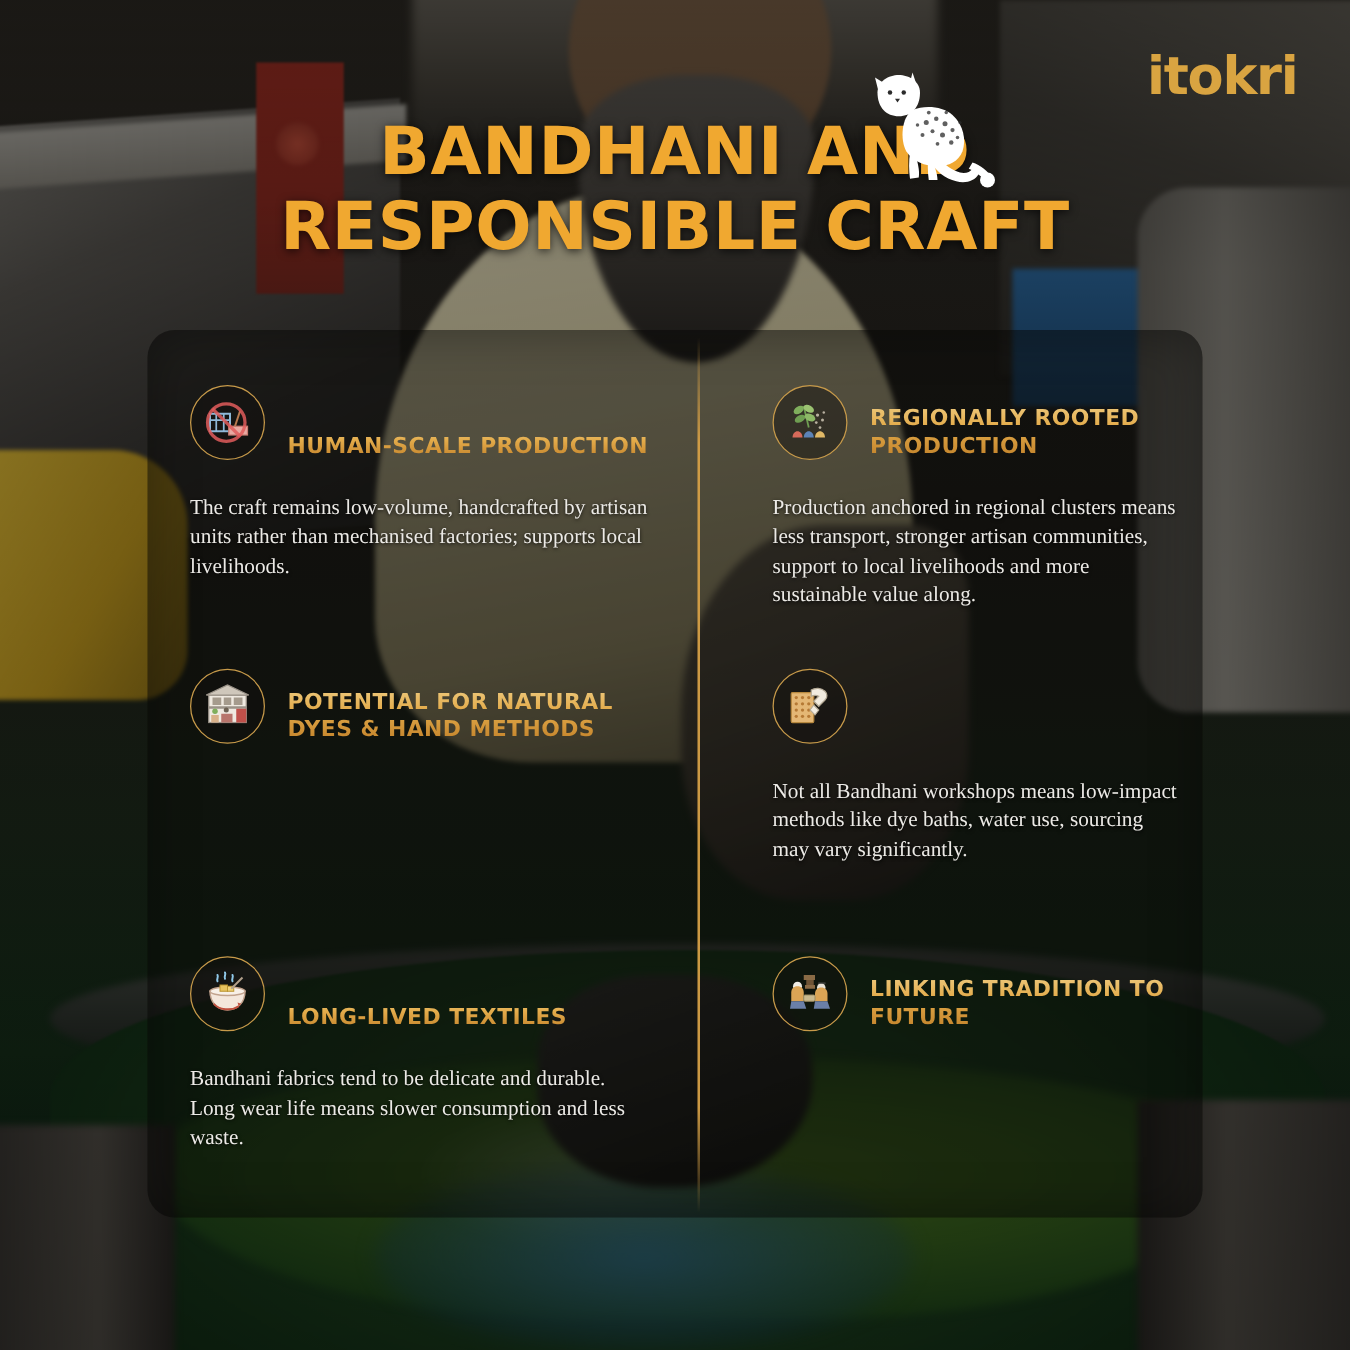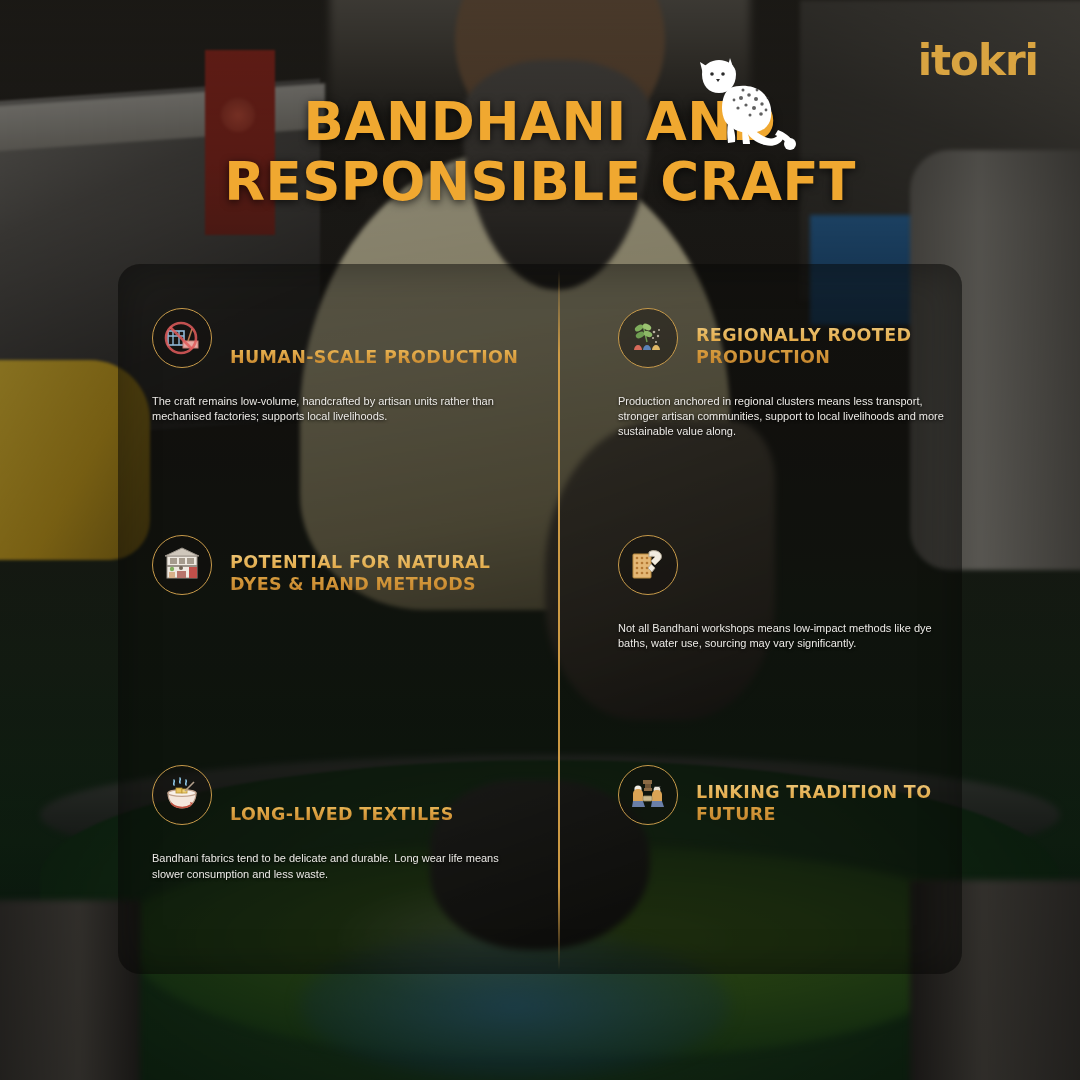--- a/index.html
+++ b/index.html
@@ -230,26 +230,26 @@
     -webkit-background-clip:text;
     background-clip:text;
     color:transparent;
     -webkit-text-fill-color:transparent;
     text-transform:uppercase;
     font-family:"DejaVu Sans", sans-serif;
   }
 
   .item-body {
     margin-top:26px;
-    font-size:11px;
+    font-size:17px;
     line-height:1.38;
     color:#eceae6;
     max-width:385px;
     text-shadow:0 1px 3px rgba(0,0,0,.85);
-    font-family:Liberation Sans, sans-serif;
+    font-family:Liberation Serif, serif;
   }
   .cell.right .item-body { max-width:400px; }
 
   
   .cell.r1 { padding-top:44px; }
   .cell.r2 { padding-top:34px; }
   .cell.r3 { padding-top:28px; }
   .cell.r1.right .item-body,
   .cell.r3.right .item-body { margin-top:26px; }
 </style>

